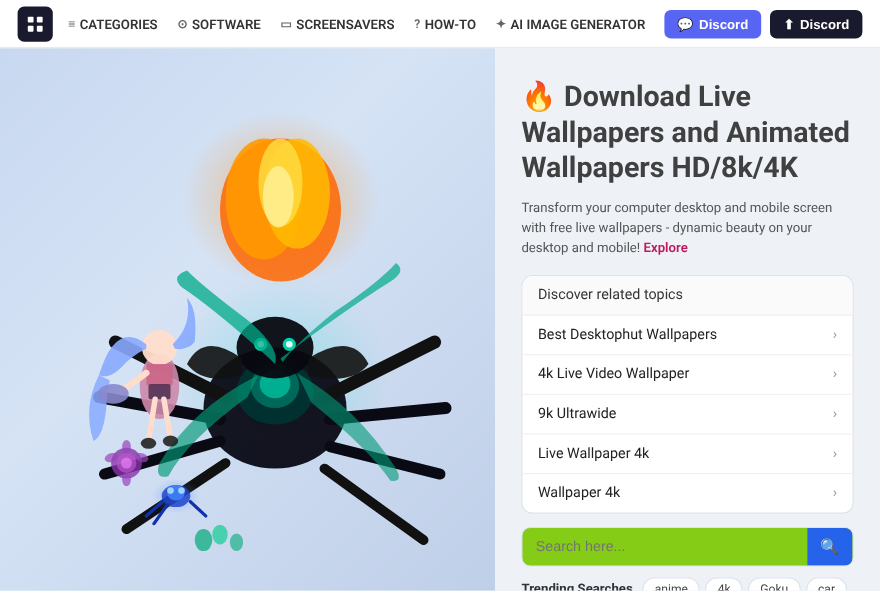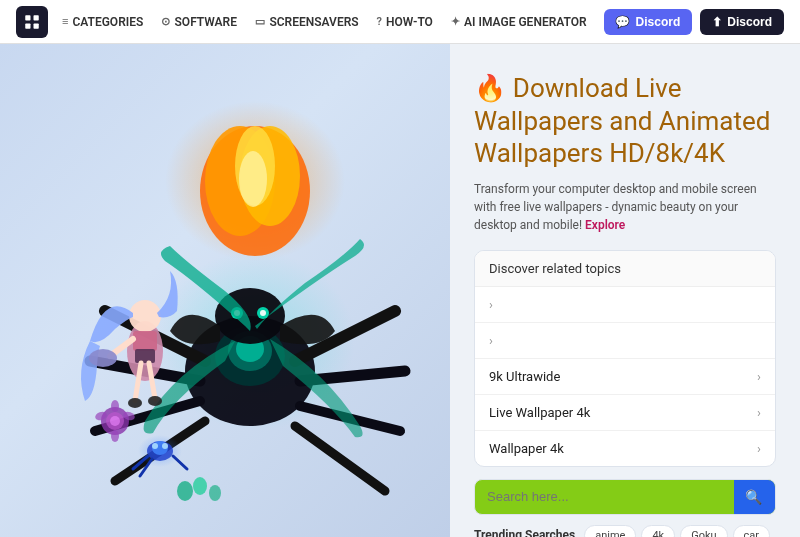--- a/index.html
+++ b/index.html
@@ -121,23 +121,23 @@
     
     .right-panel {
       flex: 1;
       padding: 28px 24px 16px 24px;
       background: #eef2f7;
       overflow: hidden;
     }
 
     .hero-title {
       font-size: 26px;
-      font-weight: 400;
+      font-weight: 700;
       line-height: 1.25;
-      color: #a16207;
+      color: #404040;
       margin-bottom: 10px;
     }
     .hero-subtitle {
       font-size: 12px;
       color: #555;
       line-height: 1.5;
       margin-bottom: 16px;
       max-width: 290px;
     }
     .hero-subtitle .explore-link {
@@ -401,23 +401,25 @@
     </h1>
 
     <p class="hero-subtitle">
       <span>Transform your computer desktop and mobile screen with free live wallpapers - dynamic beauty on your desktop and mobile!</span>
       <span class="explore-link">Explore</span>
     </p>
 
     <div class="related-box">
       <div class="related-header">Discover related topics</div>
       <div class="related-item">
+        <span>Best Desktophut Wallpapers</span>
         <span class="chevron">›</span>
       </div>
       <div class="related-item">
+        <span>4k Live Video Wallpaper</span>
         <span class="chevron">›</span>
       </div>
       <div class="related-item">
         <span>9k Ultrawide</span>
         <span class="chevron">›</span>
       </div>
       <div class="related-item">
         <span>Live Wallpaper 4k</span>
         <span class="chevron">›</span>
       </div>

